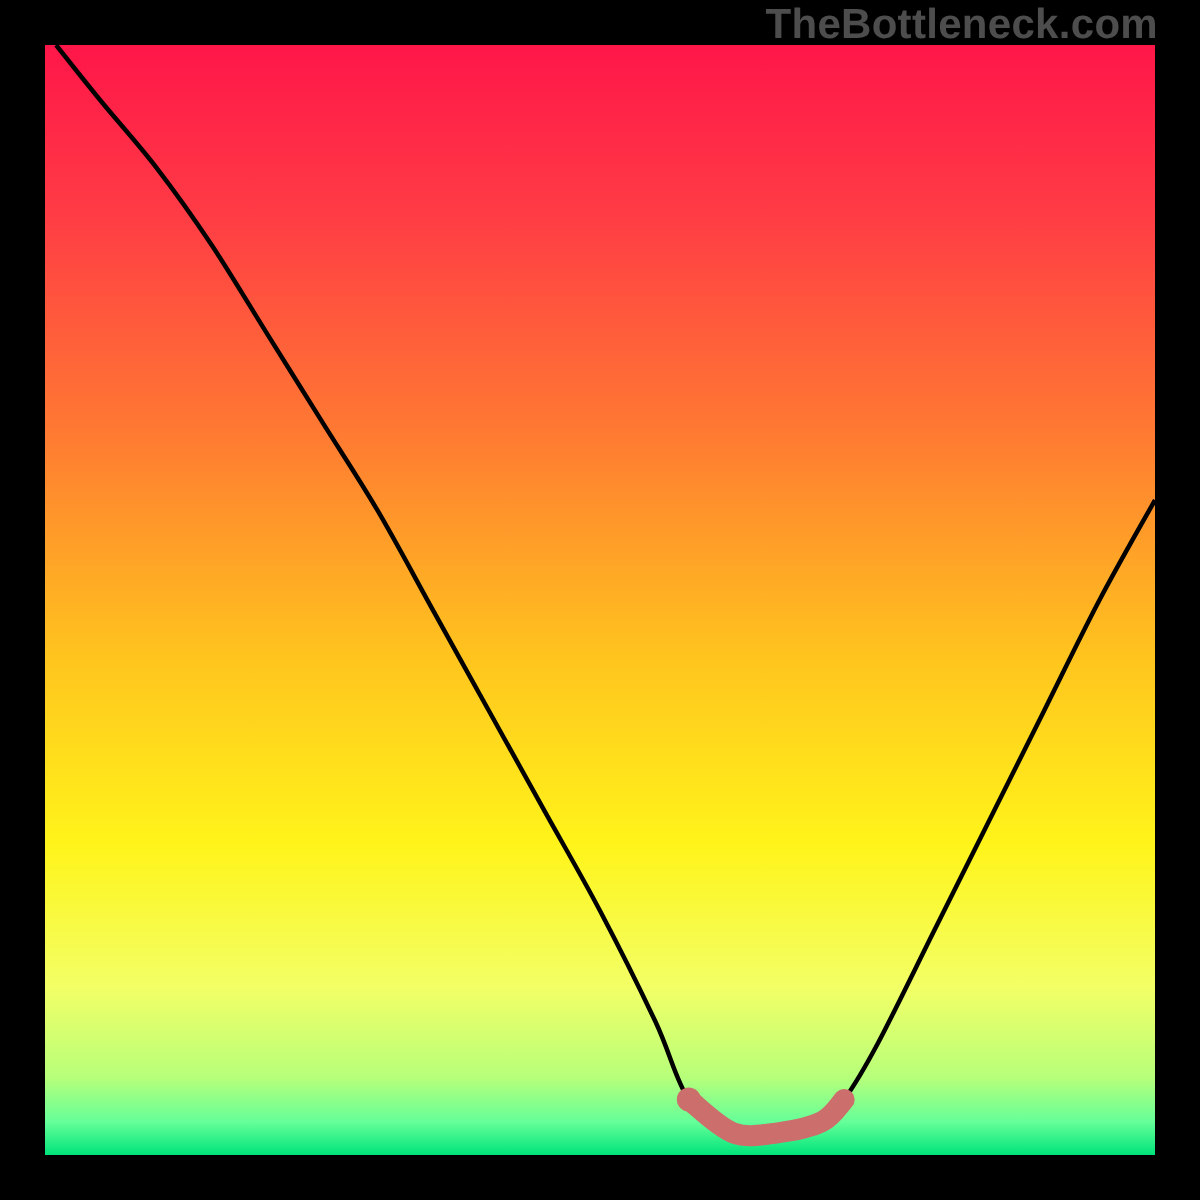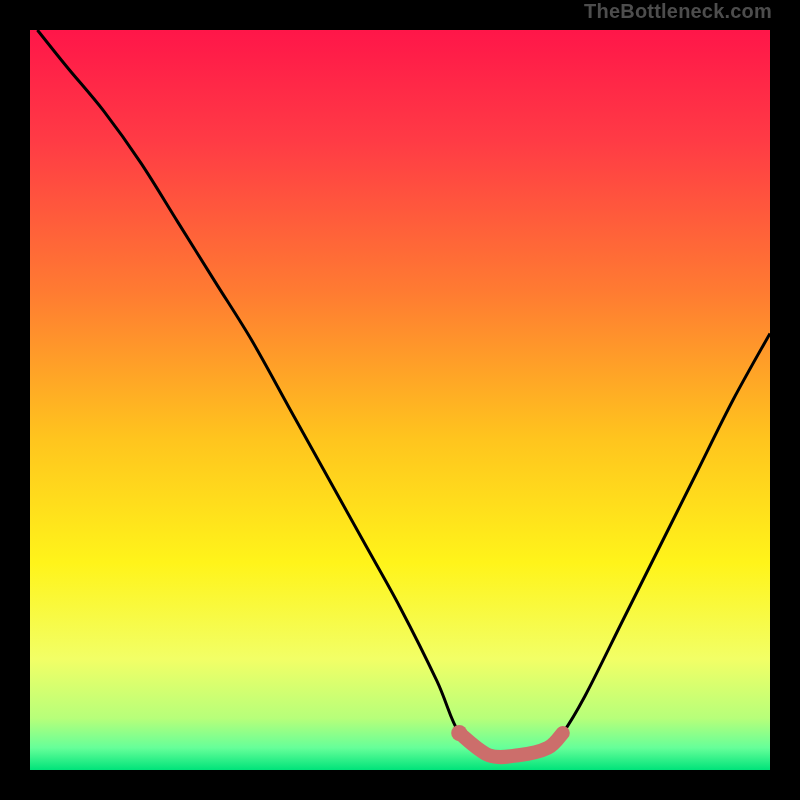--- a/index.html
+++ b/index.html
@@ -38,21 +38,21 @@
     top: 0;
     left: 0;
     width: 100%;
     height: 100%;
   }
   .watermark {
     position: absolute;
     top: 0;
     right: 28px;
     color: #4d4d4d;
-    font-size: 20px;
+    font-size: 28px;
     font-weight: 600;
     letter-spacing: 0.2px;
   }
 </style>
 </head>
 <body>
 
 <div class="frame">
   <div class="watermark">TheBottleneck.com</div>
 

